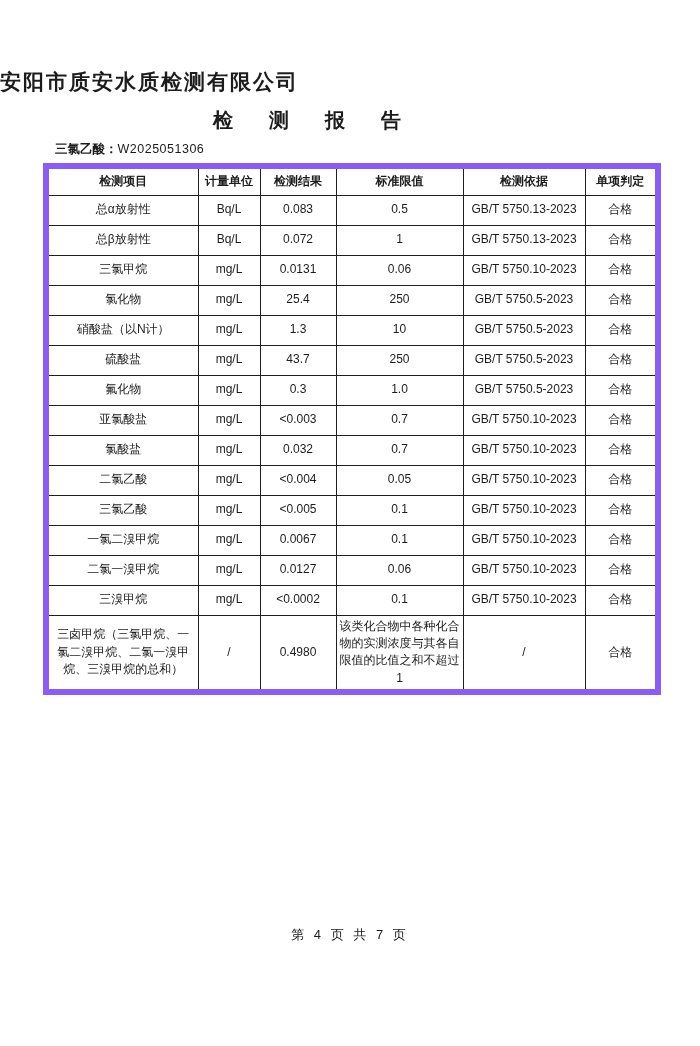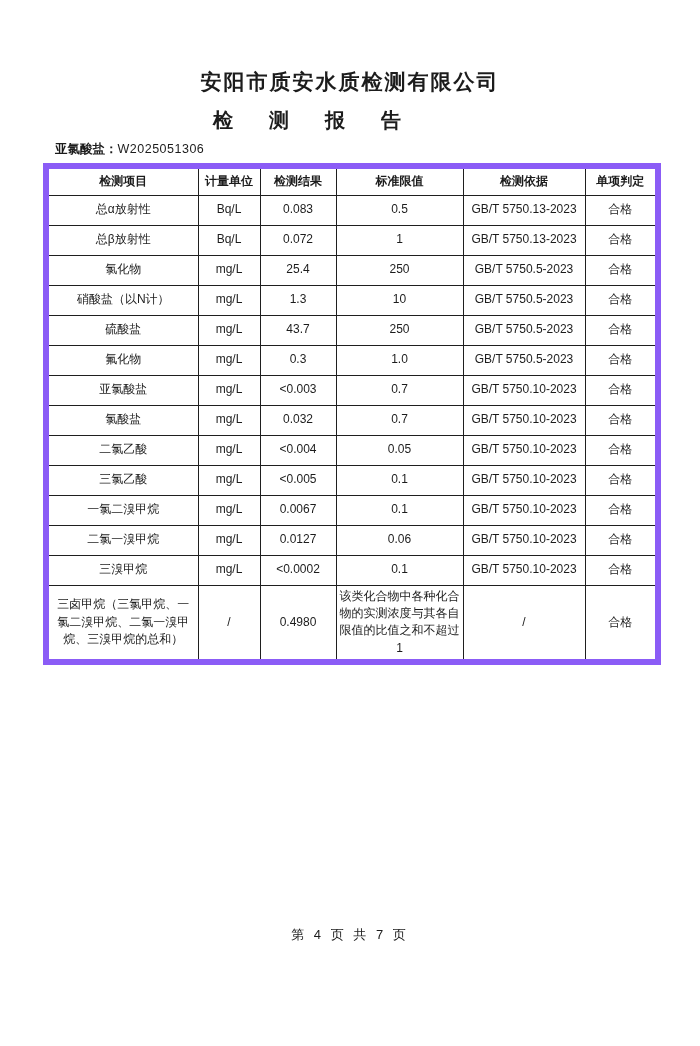--- a/index.html
+++ b/index.html
@@ -10,21 +10,21 @@
     position: relative;
     font-family: "Liberation Sans", sans-serif;
     color: #1c1c1c;
     overflow: hidden;
   }
   .company-title {
     position: absolute;
     top: 68px;
     left: 0;
     width: 700px;
-    text-align: center;
+    text-align: left;
     font-size: 21px;
     font-weight: bold;
     letter-spacing: 2px;
   }
   .report-title {
     position: absolute;
     top: 107px;
     left: 4px;
     width: 614px;
     text-align: center;
@@ -75,21 +75,21 @@
   }
 </style>
 </head>
 <body>
 
 <div class="company-title">安阳市质安水质检测有限公司</div>
 
 <div class="report-title">检　测　报　告</div>
 
 <div class="report-no">
-  <span class="lbl">亚氯酸盐：</span><span class="val">W2025051306</span>
+  <span class="lbl">三氯乙酸：</span><span class="val">W2025051306</span>
 </div>
 
 <table class="results">
   <colgroup>
     <col style="width:152px">
     <col style="width:62px">
     <col style="width:76px">
     <col style="width:127px">
     <col style="width:122px">
     <col style="width:73px">
@@ -115,20 +115,28 @@
       </tr>
       <tr class="normal-row">
         <td>总β放射性</td>
         <td>Bq/L</td>
         <td>0.072</td>
         <td>1</td>
         <td>GB/T 5750.13-2023</td>
         <td>合格</td>
       </tr>
       <tr class="normal-row">
+        <td>三氯甲烷</td>
+        <td>mg/L</td>
+        <td>0.0131</td>
+        <td>0.06</td>
+        <td>GB/T 5750.10-2023</td>
+        <td>合格</td>
+      </tr>
+      <tr class="normal-row">
         <td>氯化物</td>
         <td>mg/L</td>
         <td>25.4</td>
         <td>250</td>
         <td>GB/T 5750.5-2023</td>
         <td>合格</td>
       </tr>
       <tr class="normal-row">
         <td>硝酸盐（以N计）</td>
         <td>mg/L</td>

